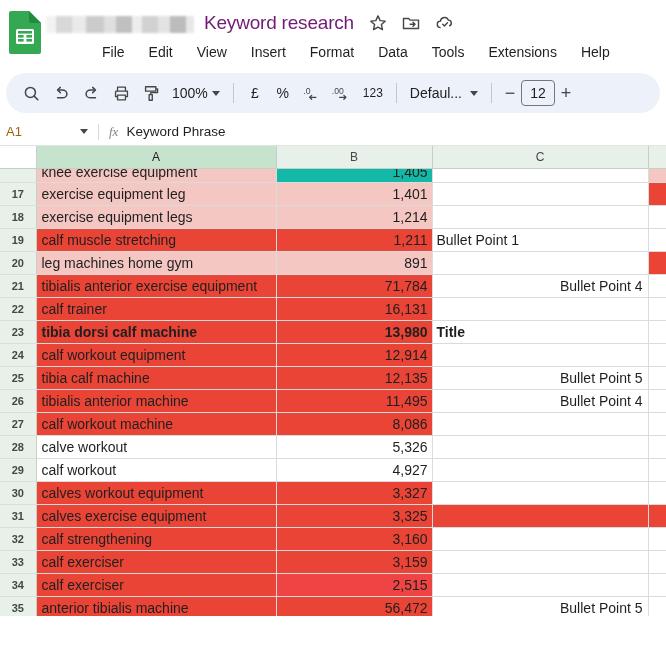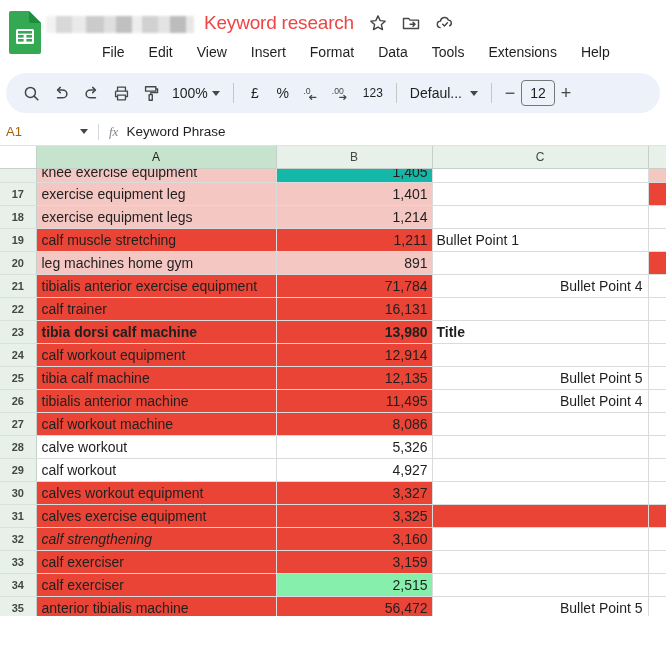--- a/index.html
+++ b/index.html
@@ -30,21 +30,21 @@
     background:
       linear-gradient(90deg,
         #f2f2f2 0 10px, #d6d6d6 10px 26px, #e9e9e9 26px 40px,
         #c9c9c9 40px 58px, #dedede 58px 70px, #bdbdbd 70px 86px,
         #ededed 86px 96px, #cfcfcf 96px 112px, #e2e2e2 112px 124px,
         #b9b9b9 124px 140px, #e6e6e6 140px 148px);
     filter: blur(1.1px);
     opacity: .95;
   }
   .doc-title {
-    font-size: 19px; color: #ef4444; letter-spacing: -.2px;
+    font-size: 19px; color: #701a75; letter-spacing: -.2px;
     white-space: nowrap;
   }
   .title-icons { display: flex; align-items: center; gap: 13px; margin-left: 14px; }
   .ticon { width: 20px; height: 20px; color: #444746; display:block; }
   .ticon svg { display:block; }
 
   .menubar { display: flex; align-items: center; gap: 8px; height: 26px; margin-top: 1px; margin-left: 48px; }
   .menu-item {
     font-size: 14px; color: #1f1f1f;
     padding: 3px 8px; border-radius: 4px; cursor: default;
@@ -424,36 +424,36 @@
         </tr>
         <tr>
           <th class="rowhead">31</th>
           <td class="cell a" style="background: rgb(234, 68, 54);">calves exercise equipment</td>
           <td class="cell b" style="background: rgb(234, 68, 54);">3,325</td>
           <td class="cell c align-left" style="background: rgb(234, 68, 54);"></td>
           <td class="cell d" style="background: rgb(234, 68, 54);"></td>
         </tr>
         <tr>
           <th class="rowhead">32</th>
-          <td class="cell a" style="background: rgb(234, 68, 54); font-style: italic;">calf strengthening</td>
+          <td class="cell a" style="background: rgb(234, 68, 54);">calf strengthening</td>
           <td class="cell b" style="background: rgb(234, 68, 54);">3,160</td>
           <td class="cell c align-left" style="background: rgb(255, 255, 255);"></td>
           <td class="cell d" style="background: rgb(255, 255, 255);"></td>
         </tr>
         <tr>
           <th class="rowhead">33</th>
           <td class="cell a" style="background: rgb(234, 68, 54);">calf exerciser</td>
           <td class="cell b" style="background: rgb(234, 68, 54);">3,159</td>
           <td class="cell c align-left" style="background: rgb(255, 255, 255);"></td>
           <td class="cell d" style="background: rgb(255, 255, 255);"></td>
         </tr>
         <tr>
           <th class="rowhead">34</th>
           <td class="cell a" style="background: rgb(234, 68, 54);">calf exerciser</td>
-          <td class="cell b" style="background: #86efac;">2,515</td>
+          <td class="cell b" style="background: #ef4444;">2,515</td>
           <td class="cell c align-left" style="background: rgb(255, 255, 255);"></td>
           <td class="cell d" style="background: rgb(255, 255, 255);"></td>
         </tr>
         <tr>
           <th class="rowhead">35</th>
           <td class="cell a" style="background: rgb(234, 68, 54);">anterior tibialis machine</td>
           <td class="cell b" style="background: rgb(234, 68, 54);">56,472</td>
           <td class="cell c align-right" style="background: rgb(255, 255, 255);">Bullet Point 5</td>
           <td class="cell d" style="background: rgb(255, 255, 255);"></td>
         </tr>

